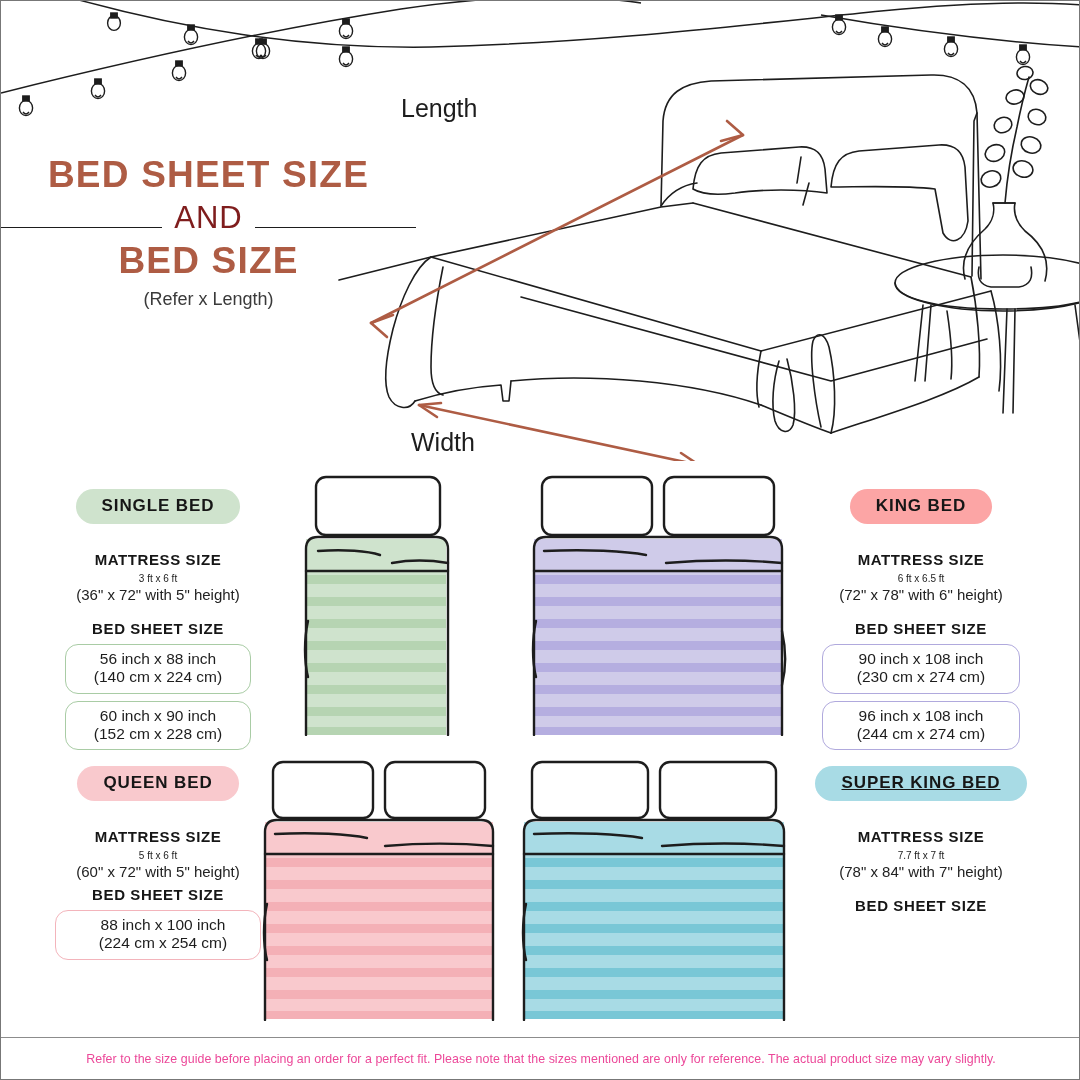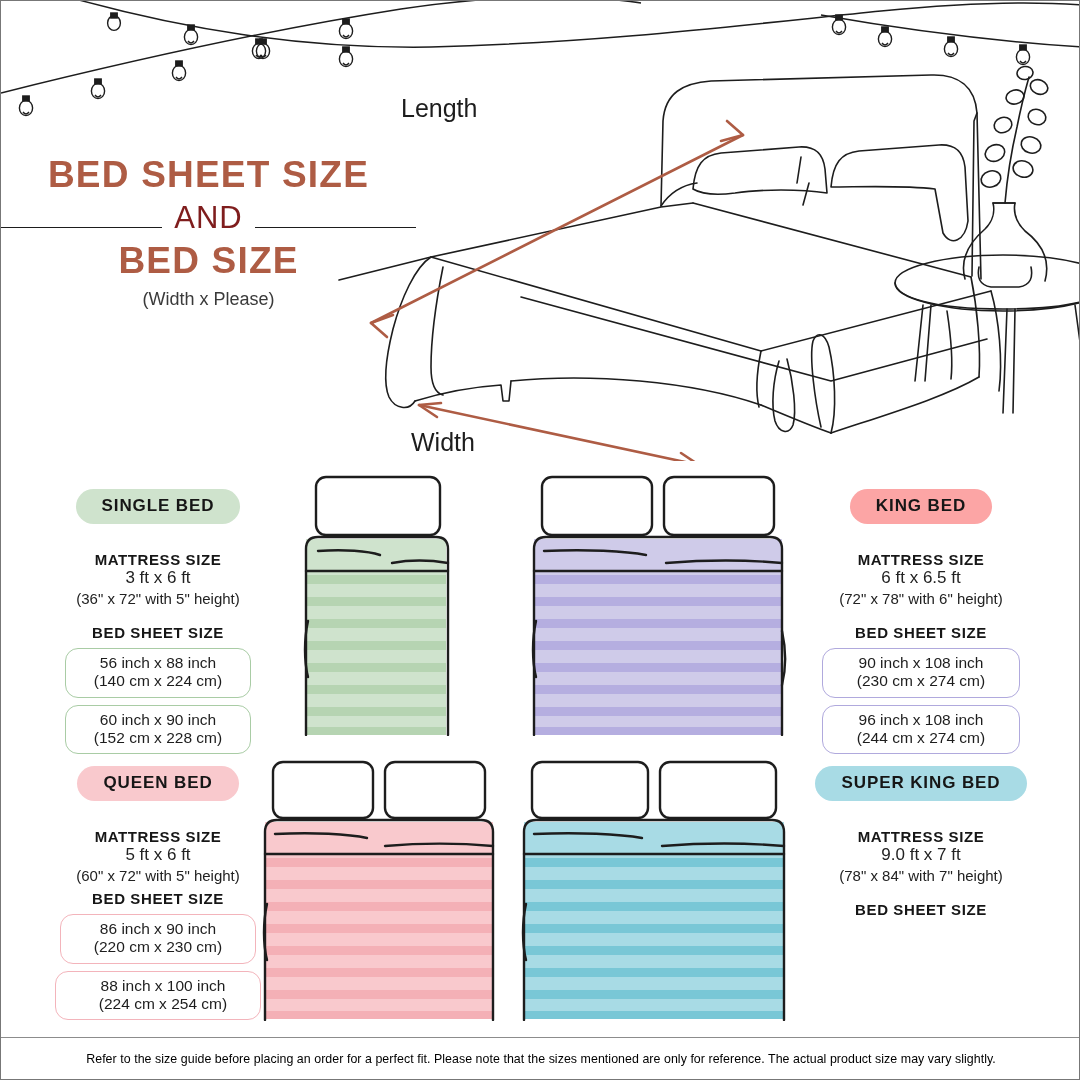--- a/index.html
+++ b/index.html
@@ -74,21 +74,21 @@
     color: #161616;
     text-align: center;
   }
   .sec-head {
     font-size: 15px;
     font-weight: bold;
     letter-spacing: 0.6px;
     color: #161616;
     margin-top: 27px;
   }
-  .mat-line { font-size: 17px; color: #222; }
+  .mat-line { font-size: 10px; color: #222; margin-top: 5px; }
   .mat-line2 { font-size: 15px; color: #222; margin-top: 2px; }
   .sheet-head {
     font-size: 15px;
     font-weight: bold;
     letter-spacing: 0.6px;
     color: #161616;
     margin-top: 17px;
   }
   .sheet-box {
     border: 1.4px solid #bbb;
@@ -110,21 +110,21 @@
     width: 1080px;
     height: 42px;
     border-top: 1.3px solid #8c8c8c;
     box-sizing: border-box;
     display: flex;
     align-items: center;
     justify-content: center;
   }
   .footer-text {
     font-size: 12.4px;
-    color: #000000;
+    color: #ec4899;
     letter-spacing: 0.05px;
   }
 </style>
 </head>
 <body>
 
 <div id="page">
 
   <svg class="lights" viewBox="0 0 1080 120">
     <g fill="none" stroke="#1d1d1d" stroke-width="1.5">
@@ -199,21 +199,21 @@
         </g>
     </g>
   </svg>
 
   <div class="divider-line"></div>
 
   <div class="title-block">
     <div class="title-l1">BED SHEET SIZE</div>
     <div><span class="title-and">AND</span></div>
     <div class="title-l3">BED SIZE</div>
-    <div class="title-sub">(Width x Please)</div>
+    <div class="title-sub">(Refer x Length)</div>
   </div>
 
   <svg class="hero-illo" viewBox="0 0 750 400">
     <g fill="none" stroke="#1d1d1d" stroke-width="1.6" stroke-linecap="round" stroke-linejoin="round">
 
       <path d="M330,145 L332,60 C334,32 352,22 380,20 L600,14 C628,13 644,26 646,52 L650,218"></path>
       <path d="M330,145 C340,130 352,124 366,122"></path>
       <path d="M646,52 L643,60 L641,215"></path>
 
       <path d="M362,128 C364,104 372,94 390,92 L468,86 C484,85 492,92 494,108 L496,132 C470,128 430,128 404,132 C388,134 372,134 362,128 Z"></path>
@@ -359,24 +359,20 @@
       <path d="M256,160 C260,178 260,198 256,214"></path>
     </g>
   </svg>
 
   <div class="card" style="left:32px; top:765px;">
     <span class="pill" style="background:#f9c9cd;">QUEEN BED</span>
     <div class="sec-head">MATTRESS SIZE</div>
     <div class="mat-line">5 ft x 6 ft</div>
     <div class="mat-line2">(60" x 72" with 5" height)</div>
     <div class="sheet-head" style="margin-top:6px;">BED SHEET SIZE</div>
-    <div class="sheet-box" style="border-color:#f3b4bb; width:178px;">
-      <div class="sheet-in">86 inch x 90 inch</div>
-      <div class="sheet-cm">(220 cm x 230 cm)</div>
-    </div>
     <div class="sheet-box" style="border-color:#f3b4bb; width:178px;padding-left:18px;">
       <div class="sheet-in">88 inch x 100 inch</div>
       <div class="sheet-cm">(224 cm x 254 cm)</div>
     </div>
   </div>
 
   <svg class="bed-illo" style="left:258px; top:755px; width:240px; height:265px;" viewBox="0 0 240 265">
     <g stroke="#1d1d1d" stroke-width="2.4" fill="none" stroke-linecap="round" stroke-linejoin="round">
       <rect x="14" y="6" width="100" height="56" rx="10"></rect>
       <rect x="126" y="6" width="100" height="56" rx="10"></rect>
@@ -395,23 +391,23 @@
     <g stroke="#1d1d1d" stroke-width="2.4" fill="none" stroke-linecap="round" stroke-linejoin="round">
       <path d="M6,76 C6,68 10,64 18,64 L222,64 C230,64 234,68 234,76 L234,98 L6,98 Z"></path>
       <path d="M16,78 C54,76 90,78 108,82"></path>
       <path d="M126,90 C172,86 212,88 234,90"></path>
       <path d="M6,98 L6,264 M234,98 L234,264"></path>
       <path d="M8,148 C4,166 4,188 8,204"></path>
     </g>
   </svg>
 
   <div class="card" style="left:795px; top:765px;">
-    <span class="pill" style="background:#a8dbe5;">SUPER KING BED</span>
+    <span class="pill" style="background:#a8dbe5;text-decoration:underline;">SUPER KING BED</span>
     <div class="sec-head">MATTRESS SIZE</div>
-    <div class="mat-line">9.0 ft x 7 ft</div>
+    <div class="mat-line">7.7 ft x 7 ft</div>
     <div class="mat-line2">(78" x 84" with 7" height)</div>
     <div class="sheet-head">BED SHEET SIZE</div>
   </div>
 
   <svg class="bed-illo" style="left:515px; top:755px; width:275px; height:265px;" viewBox="0 0 275 265">
     <g stroke="#1d1d1d" stroke-width="2.4" fill="none" stroke-linecap="round" stroke-linejoin="round">
       <rect x="16" y="6" width="116" height="56" rx="10"></rect>
       <rect x="144" y="6" width="116" height="56" rx="10"></rect>
     </g>
     <rect x="8" y="66" width="260" height="197" fill="#a8dbe5"></rect>

